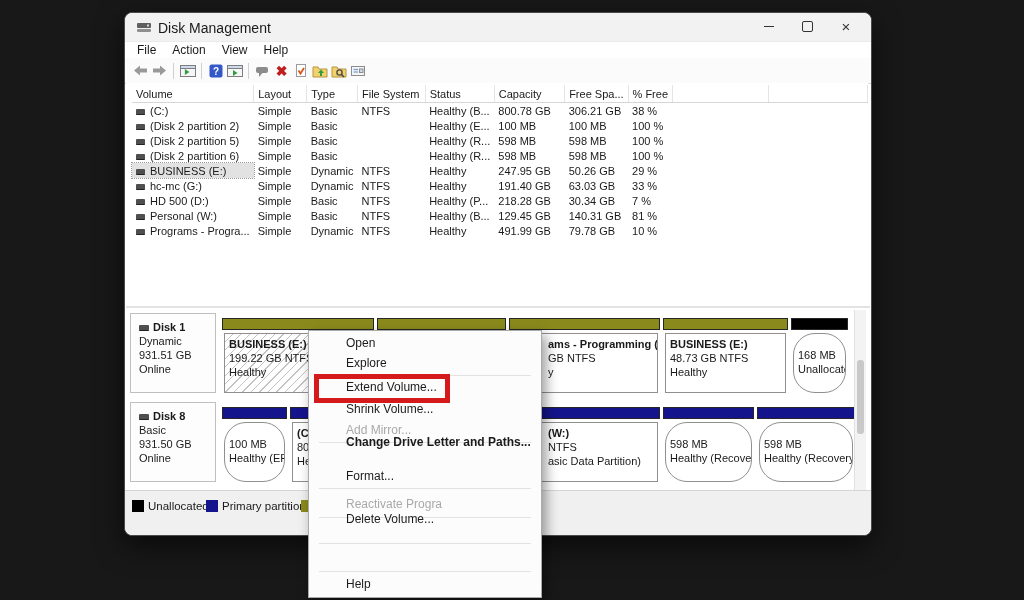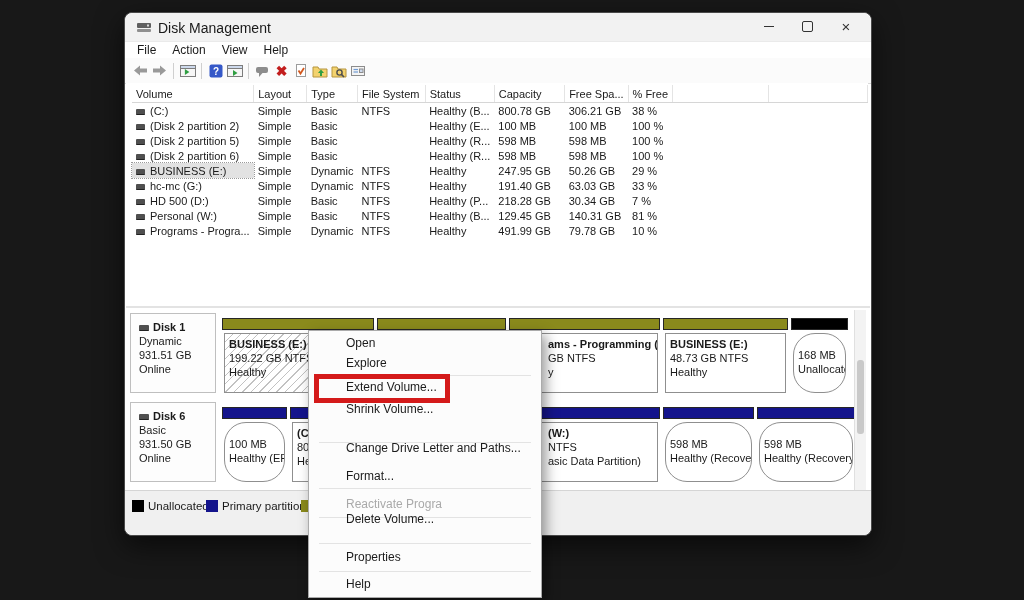--- a/index.html
+++ b/index.html
@@ -373,21 +373,21 @@
           <div class="segbar bar-black"></div>
           <div class="segbody pt12">
             <div>168 MB</div>
             <div>Unallocated</div>
           </div>
         </div>
       </div>
 
       <div class="disk-row row2">
         <div class="disk-label">
-          <div class="dname"><span class="dicon"></span><span>Disk 6</span></div>
+          <div class="dname"><span class="dicon"></span><span>Disk 8</span></div>
           <div>Basic</div>
           <div>931.50 GB</div>
           <div>Online</div>
         </div>
         <div class="seg" style="left:96px;width:65px;">
           <div class="segbar bar-blue"></div>
           <div class="segbody pt12">
             <div>100 MB</div>
             <div>Healthy (EF</div>
           </div>
@@ -438,28 +438,28 @@
     </div>
 
   </div>
 
   <div class="context-menu">
     <div class="cm-item" style="top:2px;">Open</div>
     <div class="cm-item" style="top:22px;">Explore</div>
     <div class="cm-sep" style="top:44px;"></div>
     <div class="cm-item" style="top:46px;">Extend Volume...</div>
     <div class="cm-item" style="top:68px;">Shrink Volume...</div>
+    <div class="cm-item disabled" style="top:89px;">Add Mirror...</div>
     <div class="cm-sep" style="top:111px;"></div>
-    <div class="cm-item" style="top:107px;">Change Drive Letter and Paths...</div>
+    <div class="cm-item" style="top:101px;font-weight:bold;">Change Drive Letter and Paths...</div>
     <div class="cm-item" style="top:135px;">Format...</div>
     <div class="cm-sep" style="top:157px;"></div>
     <div class="cm-item disabled" style="top:163px;">Reactivate Progra</div>
     <div class="cm-sep" style="top:186px;"></div>
     <div class="cm-item" style="top:178px;">Delete Volume...</div>
     <div class="cm-sep" style="top:212px;"></div>
-    <div class="cm-item" style="top:216px;">Properties</div>
     <div class="cm-sep" style="top:240px;"></div>
     <div class="cm-item" style="top:243px;">Help</div>
   </div>
 
   <div class="red-box"></div>
 
 </div>
 
 </body></html>

